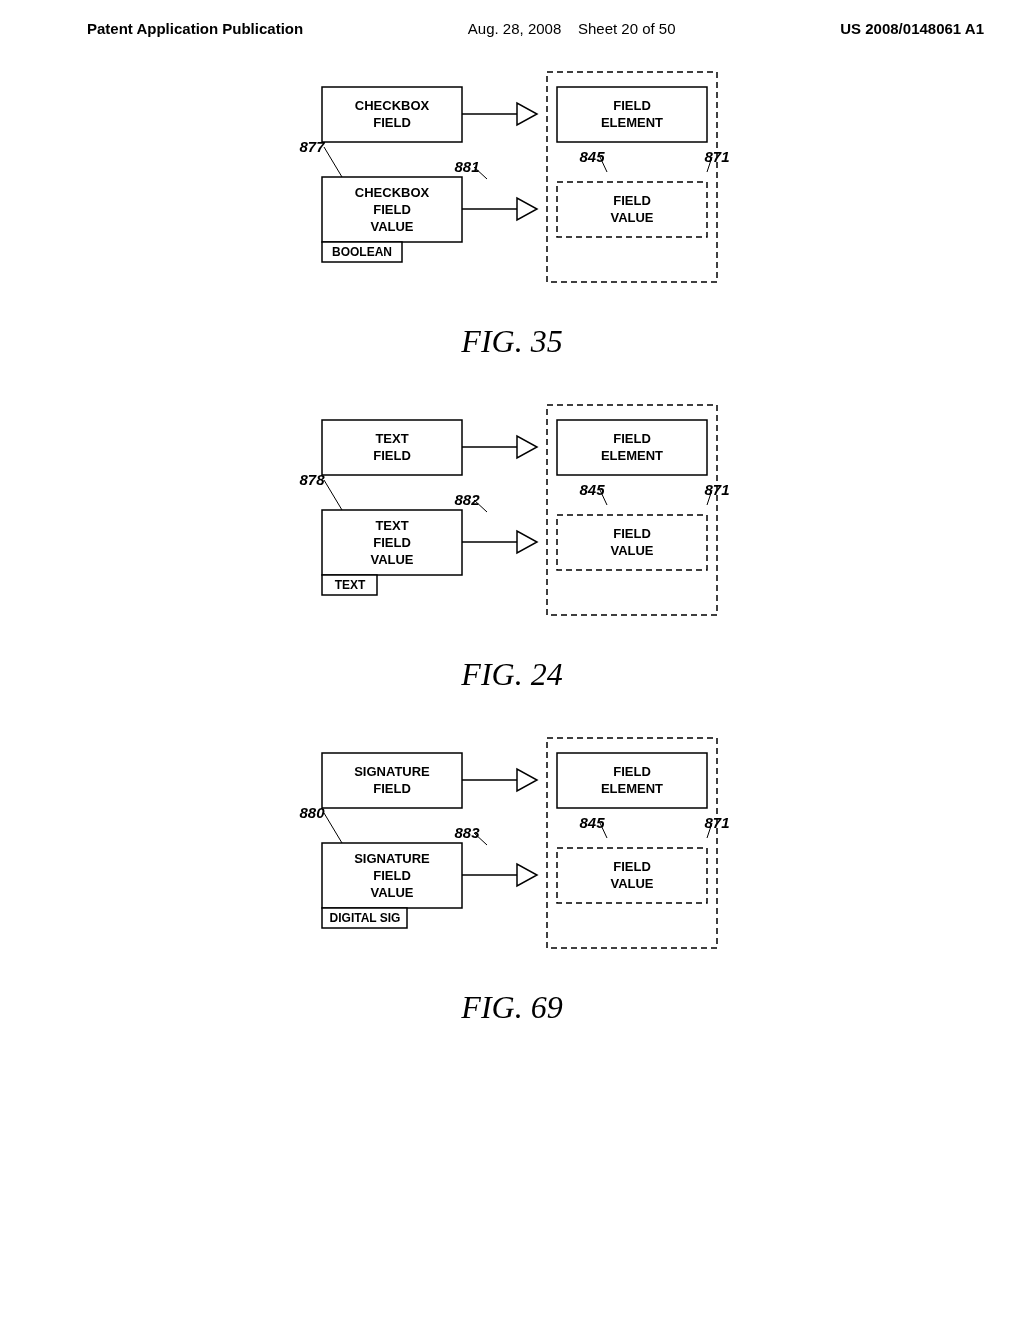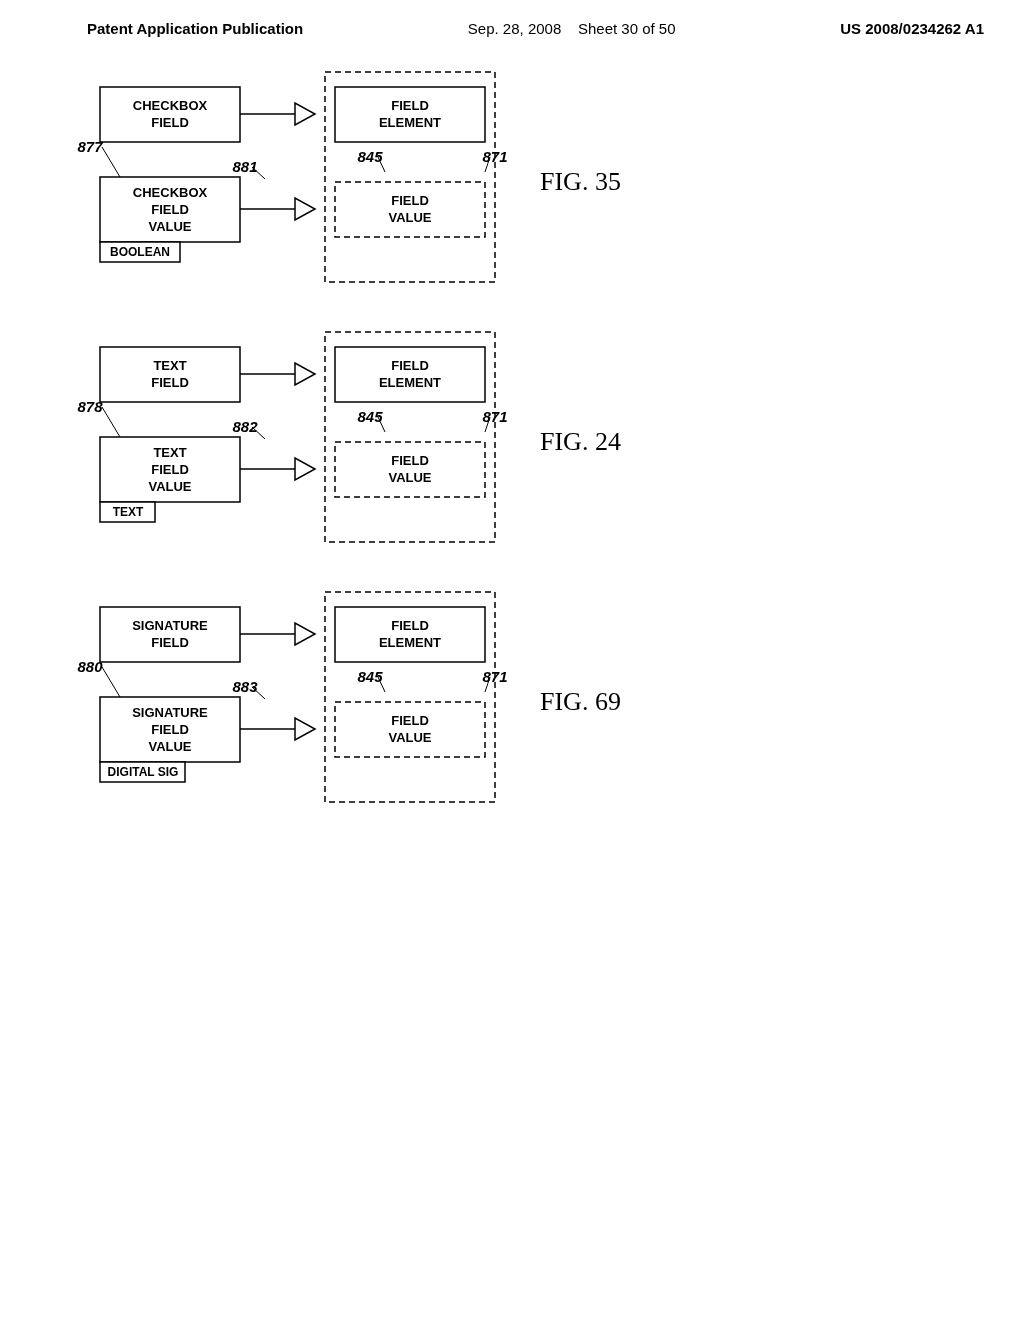--- a/index.html
+++ b/index.html
@@ -30,52 +30,53 @@
       padding-left: 47px;
     }
 
     .header-left { font-weight: bold; }
     .header-center { text-align: center; }
     .header-right { font-weight: bold; }
 
     
     .diagram-section {
       display: flex;
-      flex-direction: row;
+      flex-direction: column;
       align-items: center;
       margin-bottom: 30px;
     }
 
     .fig-label {
-      font-size: 26px;
+      font-size: 32px;
+      font-style: italic;
       font-family: Georgia, serif;
-      margin-top: 10px;
+      margin-top: 26px;
       margin-bottom: 10px;
       color: #000;
     }
 
     
     svg text {
       font-family: Arial, sans-serif;
       font-weight: bold;
     }
   </style>
 </head>
 <body>
 
 <div class="page">
 
   <div class="header">
     <div class="header-left">Patent Application Publication</div>
     <div class="header-center">
-      <span>Sep. 28, 2008</span>
+      <span>Aug. 28, 2008</span>
       &nbsp;&nbsp;
-      <span>Sheet 30 of 50</span>
+      <span>Sheet 20 of 50</span>
     </div>
-    <div class="header-right">US 2008/0234262 A1</div>
+    <div class="header-right">US 2008/0148061 A1</div>
   </div>
 
   <div class="diagram-section">
     <svg width="500" height="230" viewBox="0 0 500 230">
 
       <rect x="60" y="20" width="140" height="55" fill="white" stroke="black" stroke-width="1.5"></rect>
       <text x="130" y="43" text-anchor="middle" font-size="13" font-weight="bold">CHECKBOX</text>
       <text x="130" y="60" text-anchor="middle" font-size="13" font-weight="bold">FIELD</text>
 
       <line x1="200" y1="47" x2="255" y2="47" stroke="black" stroke-width="1.5"></line>

